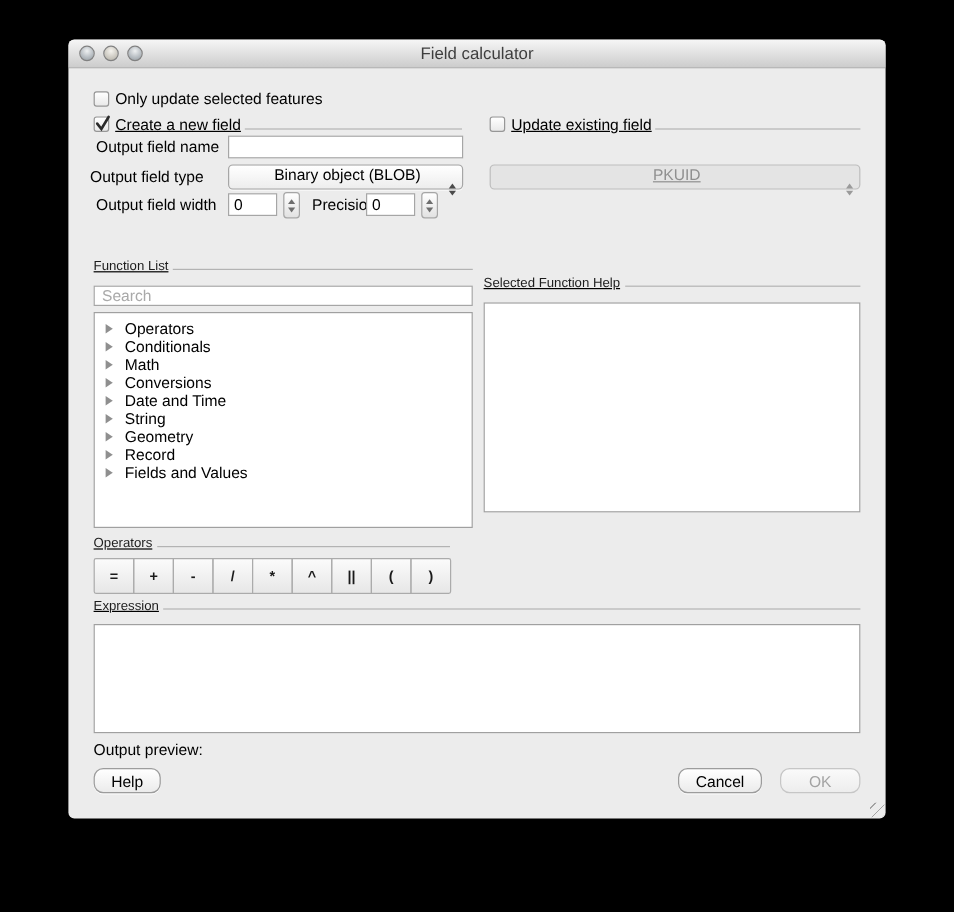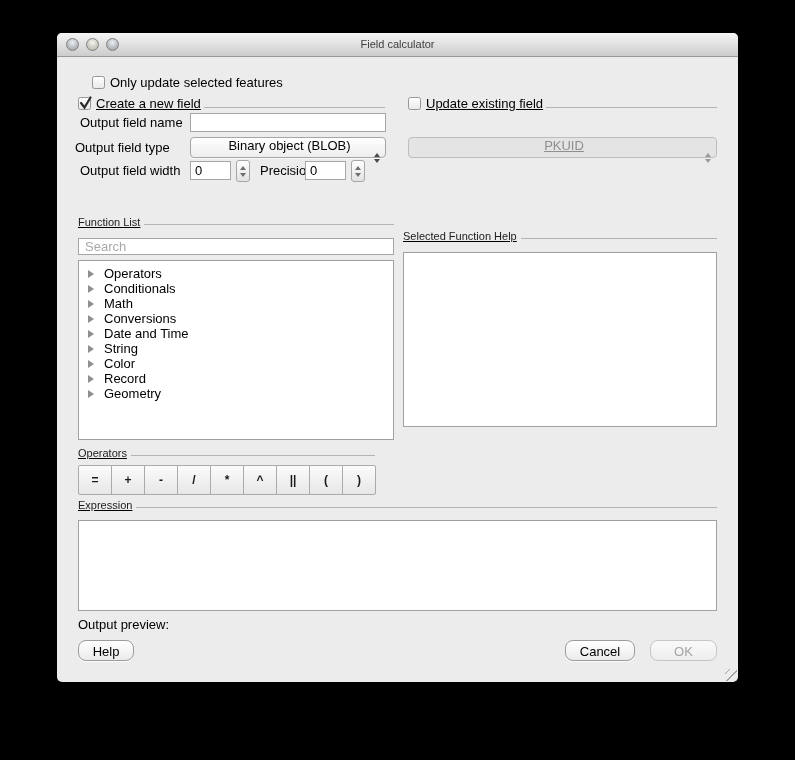--- a/index.html
+++ b/index.html
@@ -15,21 +15,21 @@
     box-shadow:0 14px 34px rgba(0,0,0,0.85), 0 0 0 1px rgba(0,0,0,0.45);
   }
   
   .titlebar {
     position:absolute; left:0; top:0; right:0; height:23px;
     background:linear-gradient(#f6f6f6,#cccccc);
     border-bottom:1px solid #989898; border-radius:5px 5px 0 0;
   }
   .titlebar .title {
     position:absolute; left:0; right:0; top:0; height:33px;
-    line-height:23px; text-align:center; font-size:11px; color:#3e3e3e;
+    line-height:23px; text-align:center; font-size:14px; color:#3e3e3e;
   }
   .lights { position:absolute; left:9px; top:5px; display:flex; gap:7px; }
   .light {
     width:13px; height:13px; border-radius:50%; box-sizing:border-box;
     border:1px solid #818181;
     background:radial-gradient(circle at 50% 32%, #eef0f1 0%, #b9bfc4 55%, #949ba1 100%);
   }
   .light.mid { background:radial-gradient(circle at 50% 32%, #f5f3ee 0%, #cfccc4 55%, #b2aea5 100%); }
   
   .abs { position:absolute; }
@@ -109,21 +109,21 @@
 
   <div class="titlebar">
     <div class="title">Field calculator</div>
     <div class="lights">
       <div class="light"></div>
       <div class="light mid"></div>
       <div class="light"></div>
     </div>
   </div>
 
-  <div class="abs" style="left:21px; top:42px; display:flex; align-items:center;margin-left:14px;">
+  <div class="abs" style="left:21px; top:42px; display:flex; align-items:center;">
     <div class="cb"></div>
     <span class="lbl">Only update selected features</span>
   </div>
 
   <div class="abs grp-hdr" style="left:21px; top:63px; width:307px;">
     <div class="cb" style="align-self:center;">
       <svg width="16" height="17" viewBox="0 0 16 17">
         <path d="M3 8 L6.5 12.5 L12.5 2.5" stroke="#2b2b2b" stroke-width="2.2" fill="none" stroke-linecap="round"></path>
       </svg>
     </div>
@@ -194,29 +194,29 @@
     <div class="tree-item">
         <span class="tw"></span>
         <span>Date and Time</span>
       </div>
     <div class="tree-item">
         <span class="tw"></span>
         <span>String</span>
       </div>
     <div class="tree-item">
         <span class="tw"></span>
-        <span>Color</span>
+        <span>Geometry</span>
       </div>
     <div class="tree-item">
         <span class="tw"></span>
         <span>Record</span>
       </div>
     <div class="tree-item">
         <span class="tw"></span>
-        <span>Geometry</span>
+        <span>Fields and Values</span>
       </div>
   </div>
 
   <div class="abs grp-hdr" style="left:346px; top:197px; width:314px;">
     <span class="gl">Selected Function Help</span>
     <span class="rule"></span>
   </div>
   <div class="abs panel" style="left:346px; top:219px; width:314px; height:175px; font-size:13px;"></div>
 
   <div class="abs grp-hdr" style="left:21px; top:414px; width:297px;">

